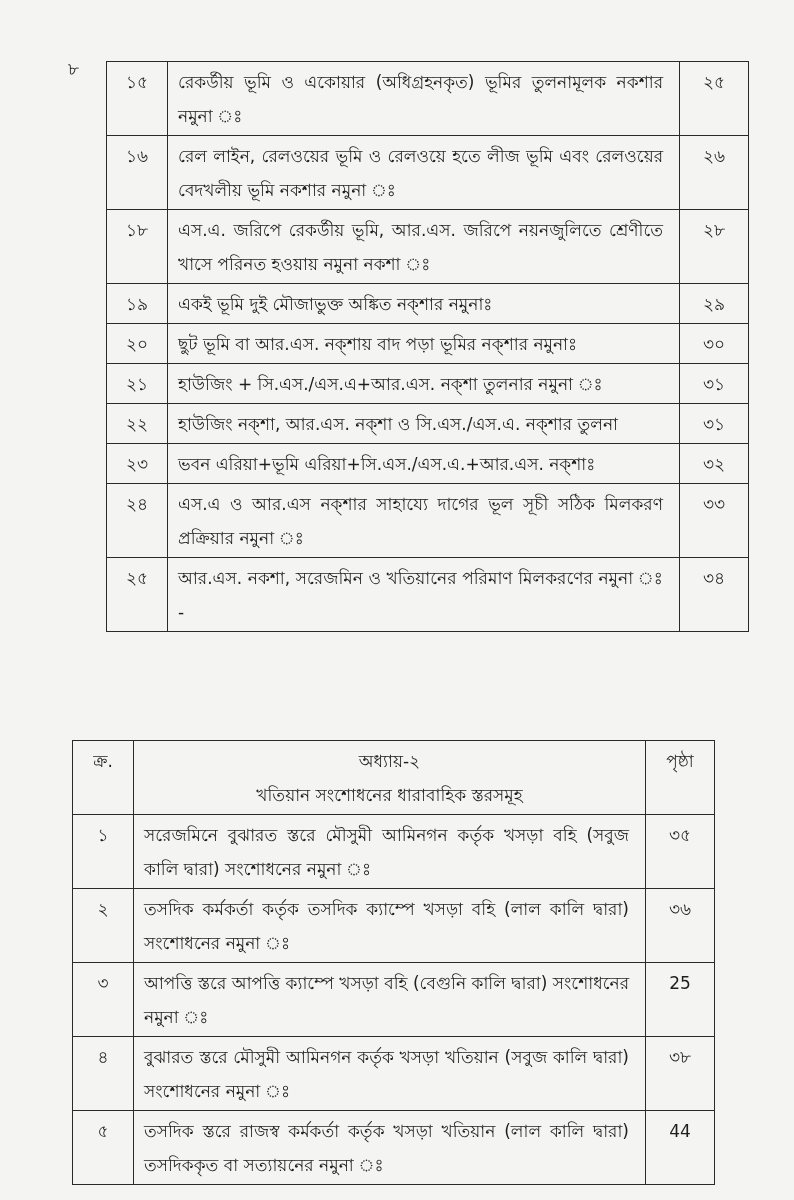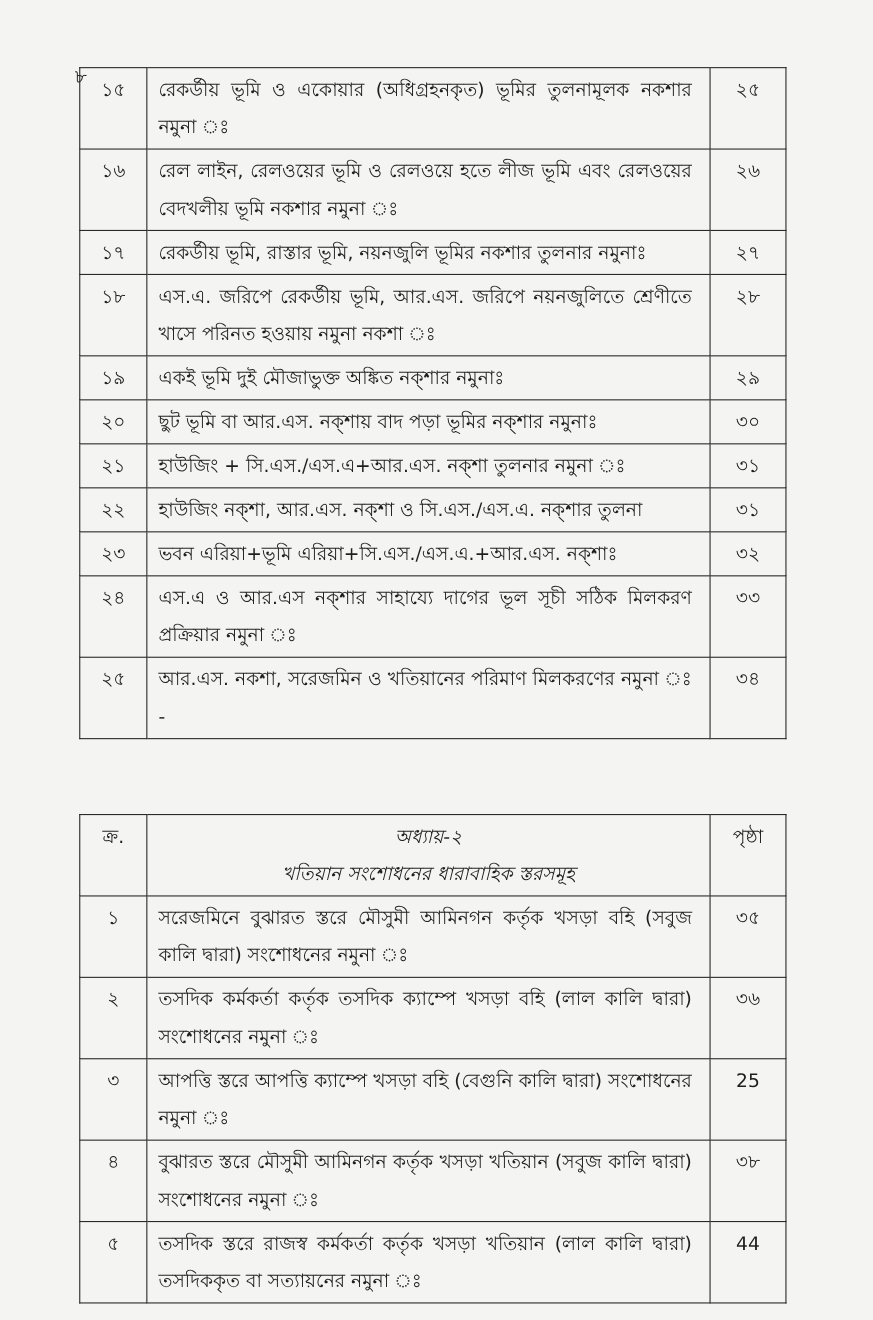--- a/index.html
+++ b/index.html
@@ -17,47 +17,42 @@
   }
   table.toc td, table.toc th {
     border: 1.6px solid #2a2a2a;
     vertical-align: top;
     font-size: 17px; line-height: 34px;
     font-weight: normal;
   }
   td.num { width: 60px; text-align: center; padding: 3px 0 0 0; }
   td.title { padding: 3px 16px 2px 10px; text-align: justify; text-align-last: left; }
   td.pg { width: 68px; text-align: center; padding: 3px 0 0 0; }
-  #toc-1 { top: 61px; }
+  #toc-1 { top: 61px; margin-left: 34px; }
   #toc-2 { top: 740px; }
   th.hnum { width: 60px; padding: 3px 0 0 0; margin-top: 36px; }
-  th.hcenter { padding: 3px 10px 2px 10px; font-style: italic; }
+  th.hcenter { padding: 3px 10px 2px 10px; }
   th.hpg { width: 68px; text-align: center; padding: 3px 0 0 0; }
 </style>
 </head>
 <body>
 
 <div class="page-number">৮</div>
 
 <table class="toc" id="toc-1">
   <tbody id="toc1-body">
       <tr>
         <td class="num">১৫</td>
         <td class="title">রেকর্ডীয় ভূমি ও একোয়ার (অধিগ্রহনকৃত) ভূমির তুলনামূলক নকশার নমুনা ঃ</td>
         <td class="pg">২৫</td>
       </tr>
       <tr>
         <td class="num">১৬</td>
         <td class="title">রেল লাইন, রেলওয়ের ভূমি ও রেলওয়ে হতে লীজ ভূমি এবং রেলওয়ের বেদখলীয় ভূমি নকশার নমুনা ঃ</td>
         <td class="pg">২৬</td>
-      </tr>
-      <tr>
-        <td class="num">১৭</td>
-        <td class="title">রেকর্ডীয় ভূমি, রাস্তার ভূমি, নয়নজুলি ভূমির নকশার তুলনার নমুনাঃ</td>
-        <td class="pg">২৭</td>
       </tr>
       <tr>
         <td class="num">১৮</td>
         <td class="title">এস.এ. জরিপে রেকর্ডীয় ভূমি, আর.এস. জরিপে নয়নজুলিতে শ্রেণীতে খাসে পরিনত হওয়ায় নমুনা নকশা ঃ</td>
         <td class="pg">২৮</td>
       </tr>
       <tr>
         <td class="num">১৯</td>
         <td class="title">একই ভূমি দুই মৌজাভুক্ত অঙ্কিত নক্‌শার নমুনাঃ</td>
         <td class="pg">২৯</td>

